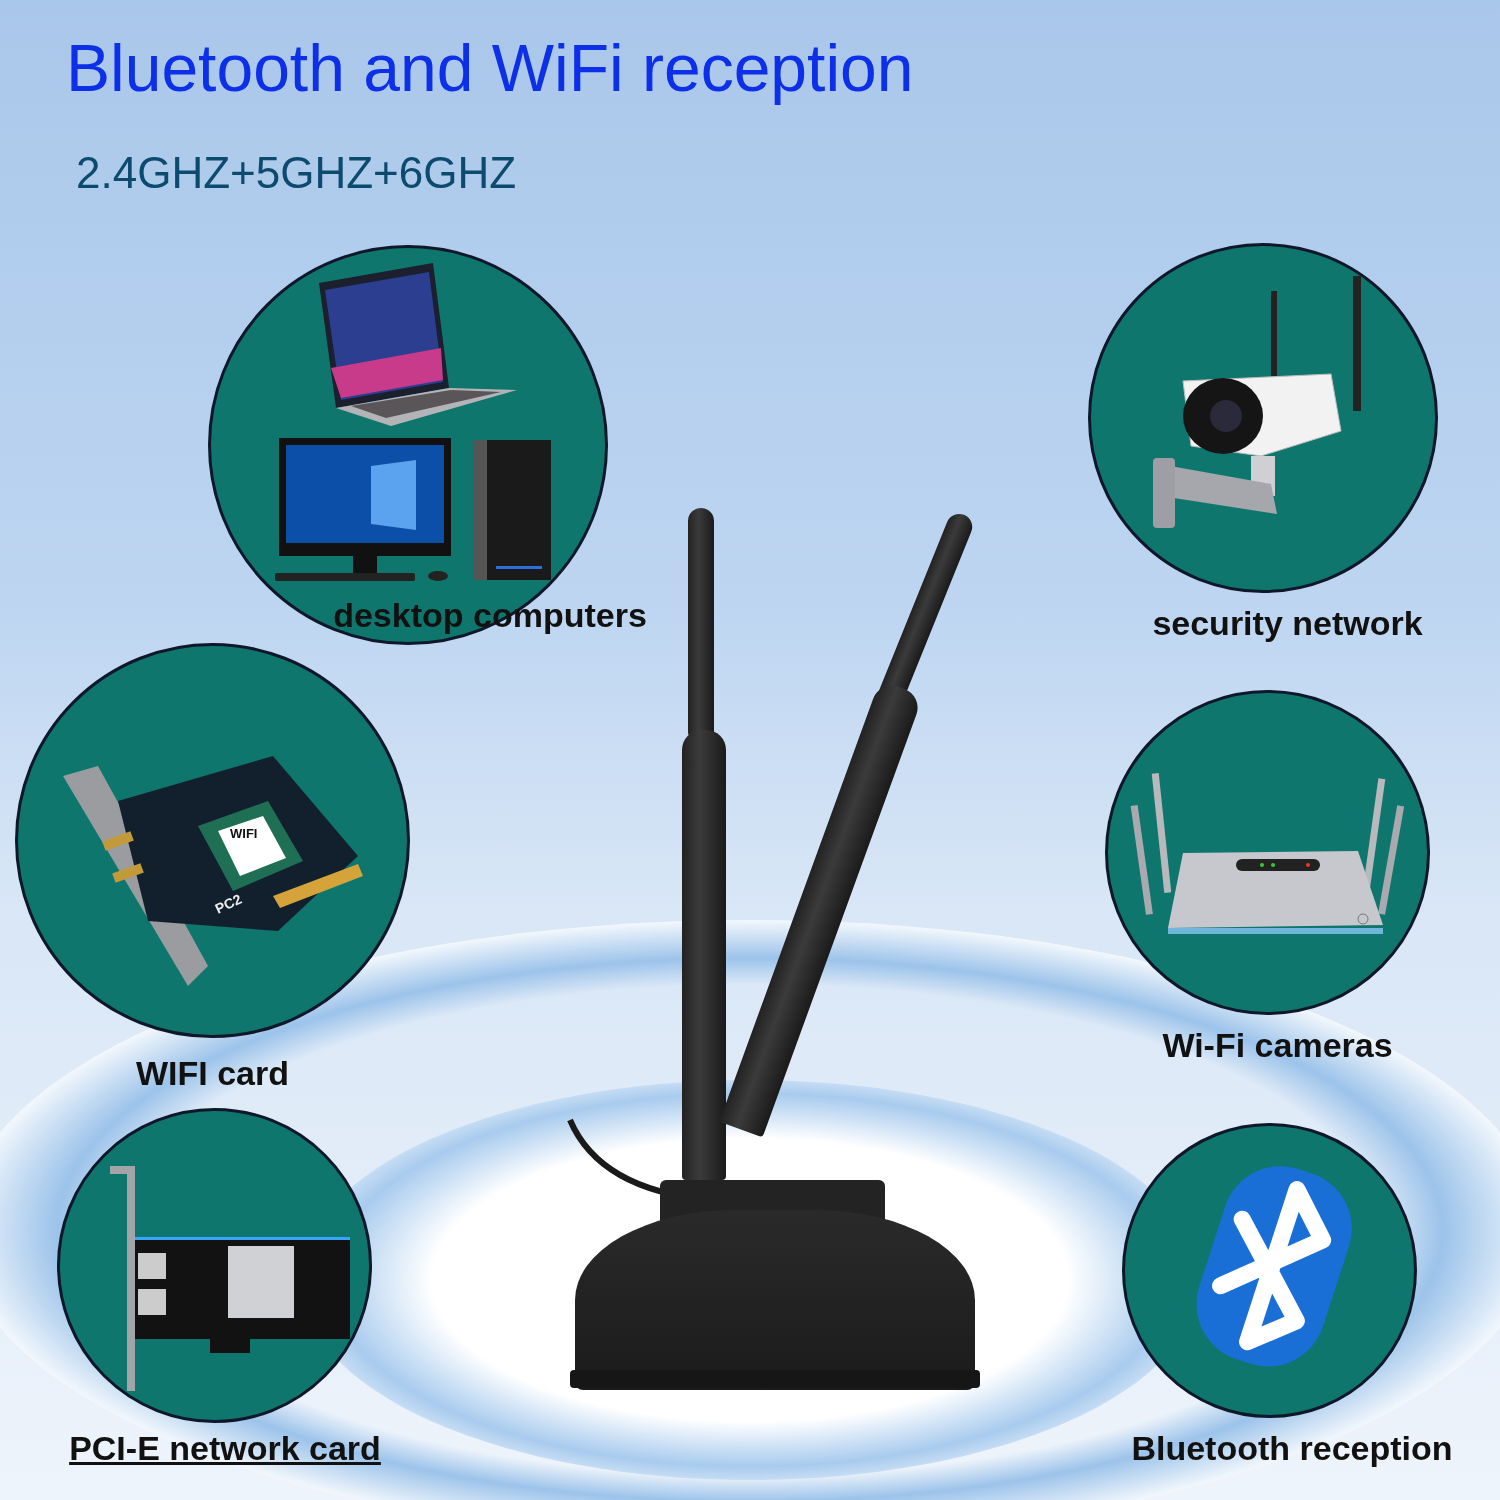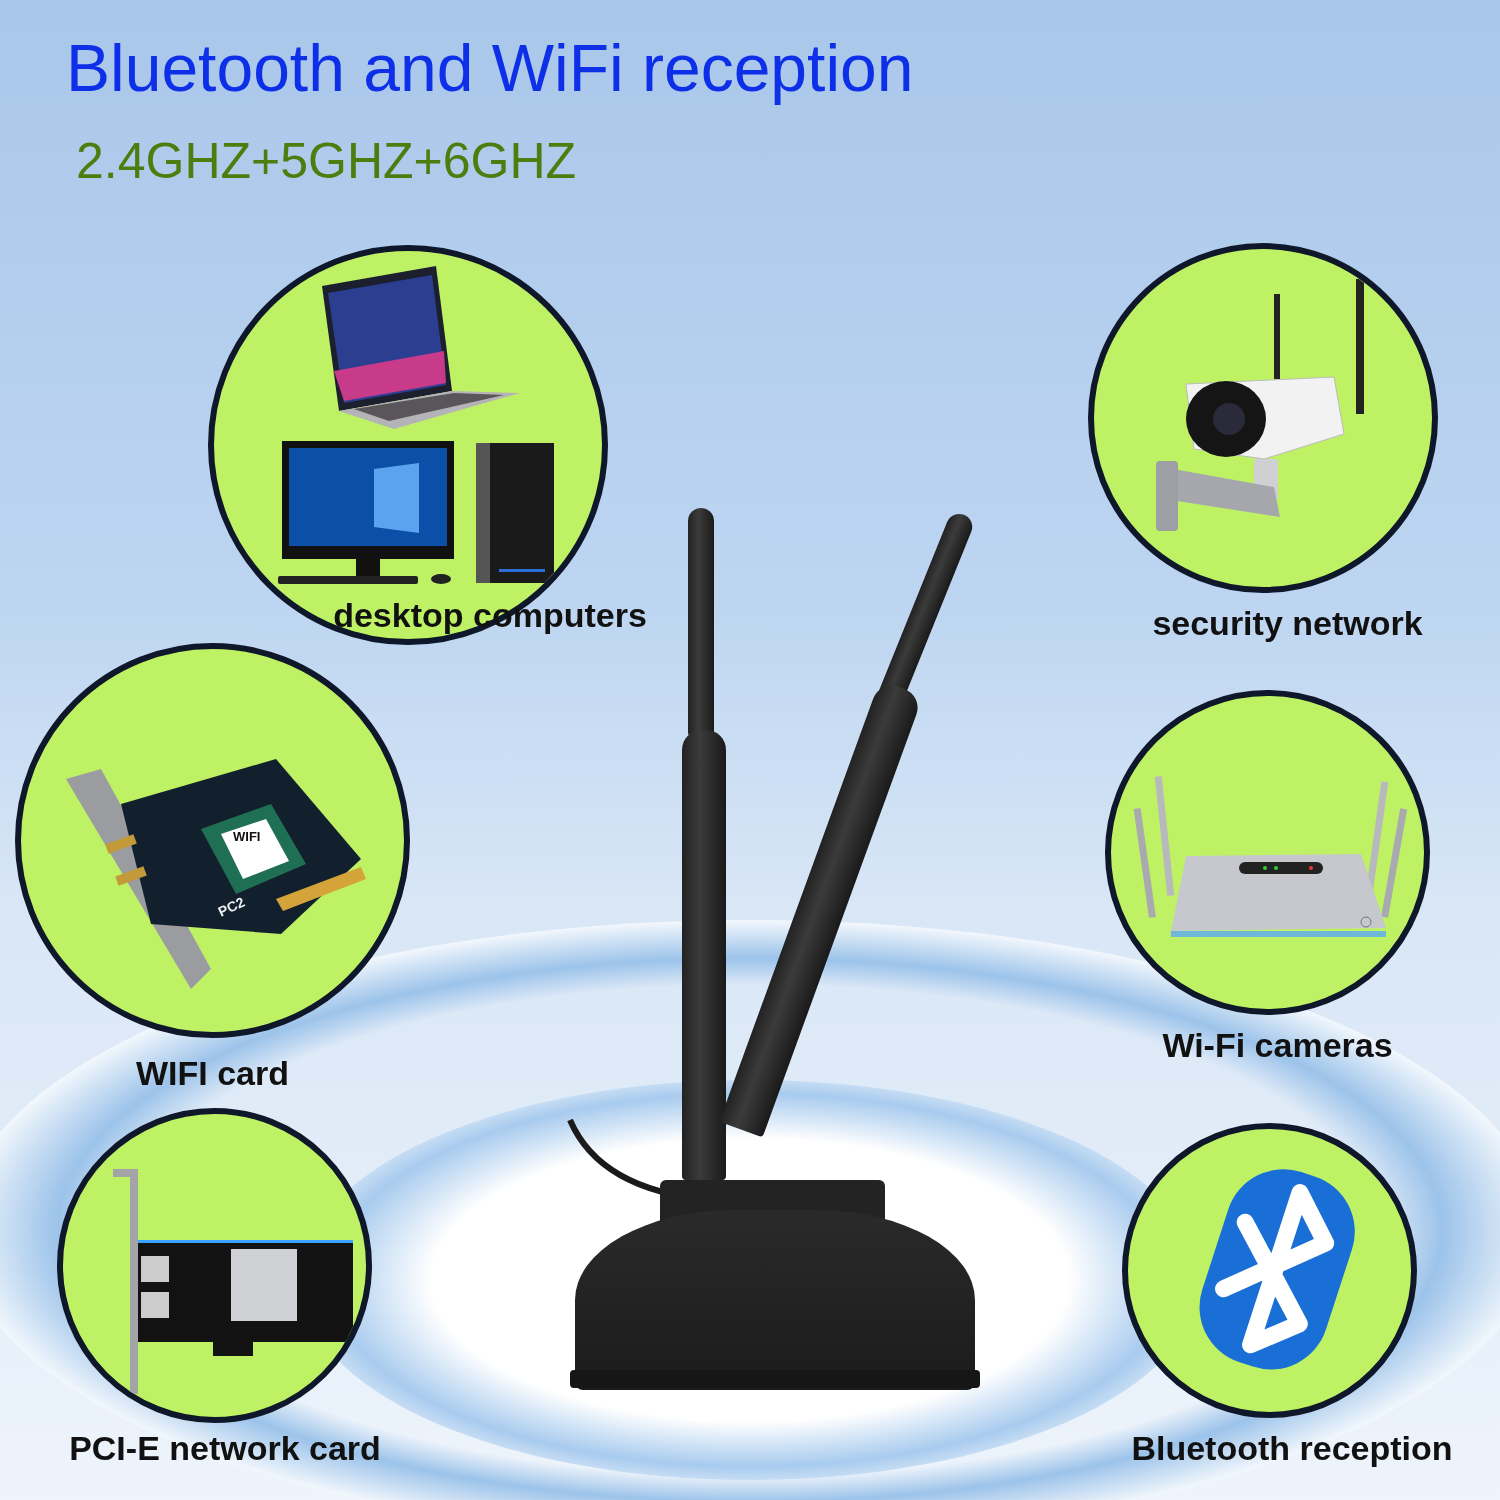--- a/index.html
+++ b/index.html
@@ -1,27 +1,27 @@
 <!DOCTYPE html>
 <html><head>
 <meta charset="utf-8">
 <style>
   html,body{margin:0;padding:0;}
   body{width:1500px;height:1500px;overflow:hidden;position:relative;
     background:linear-gradient(180deg,#a9c7ea 0%,#bdd5f1 40%,#d8e6f6 60%,#eef4fb 100%);
     font-family:"Liberation Sans",sans-serif;}
   .abs{position:absolute;}
   .title{left:66px;top:30px;font-size:66px;font-weight:normal;color:#0d2fe8;letter-spacing:0px;}
-  .subtitle{left:76px;top:132px;font-size:50px;color:#4d7c0f;}
+  .subtitle{left:76px;top:148px;font-size:44px;color:#0c4a6e;}
   .ring{border-radius:50%;position:absolute;}
   .ring1{left:-40px;top:920px;width:1580px;height:620px;
     background:radial-gradient(ellipse at center, rgba(255,255,255,0) 56%, #9cc3ea 62%, #ffffff 72%, rgba(255,255,255,0.2) 80%, rgba(255,255,255,0) 82%);}
   .ring2{left:300px;top:1080px;width:900px;height:400px;
     background:radial-gradient(ellipse at center, #ffffff 50%, #a8cbee 66%, #ffffff 80%, rgba(255,255,255,0) 82%);}
-  .bubble{position:absolute;border-radius:50%;background:#bef264;border:6px solid #0f172a;box-sizing:border-box;overflow:hidden;}
+  .bubble{position:absolute;border-radius:50%;background:#0f766e;border:3px solid #0f172a;box-sizing:border-box;overflow:hidden;}
   .label{position:absolute;font-weight:bold;font-size:34px;color:#111;text-align:center;line-height:46px;}
   .ant{position:absolute;background:linear-gradient(90deg,#222 0%,#3b3b3b 40%,#1a1a1a 100%);border-radius:14px 14px 6px 6px;}
 </style>
 </head>
 <body>
 
 <div class="ring ring1"></div>
 <div class="ring ring2"></div>
 
 <div class="abs title">Bluetooth and WiFi reception</div>
@@ -100,21 +100,21 @@
     <rect x="67" y="60" width="8" height="220" fill="#a3a4a8"></rect>
     <rect x="50" y="55" width="25" height="8" fill="#a3a4a8"></rect>
     <rect x="75" y="128" width="215" height="100" fill="#121212"></rect>
     <rect x="75" y="126" width="215" height="3" fill="#3aa3ff"></rect>
     <rect x="78" y="142" width="28" height="26" fill="#ccc"></rect>
     <rect x="78" y="178" width="28" height="26" fill="#ccc"></rect>
     <rect x="168" y="135" width="66" height="72" fill="#cfd1d5"></rect>
     <rect x="150" y="228" width="40" height="14" fill="#121212"></rect>
   </svg>
 </div>
-<div class="label" style="left:40px;top:1425px;width:370px;">PCI-E network card</div>
+<div class="label" style="left:40px;top:1425px;width:370px;text-decoration:underline;">PCI-E network card</div>
 
 <div class="bubble" style="left:1122px;top:1123px;width:295px;height:295px;">
   <svg width="295" height="295" viewBox="0 0 295 295">
     <g transform="rotate(18 147 147)">
       <rect x="82" y="40" width="130" height="200" rx="58" fill="#1a6fd6"></rect>
       <polyline points="102,105 185,185 145,220 145,60 185,100 102,175" fill="none" stroke="#fff" stroke-width="17" stroke-linejoin="round" stroke-linecap="round"></polyline>
     </g>
   </svg>
 </div>
 <div class="label" style="left:1092px;top:1425px;width:400px;">Bluetooth reception</div>

